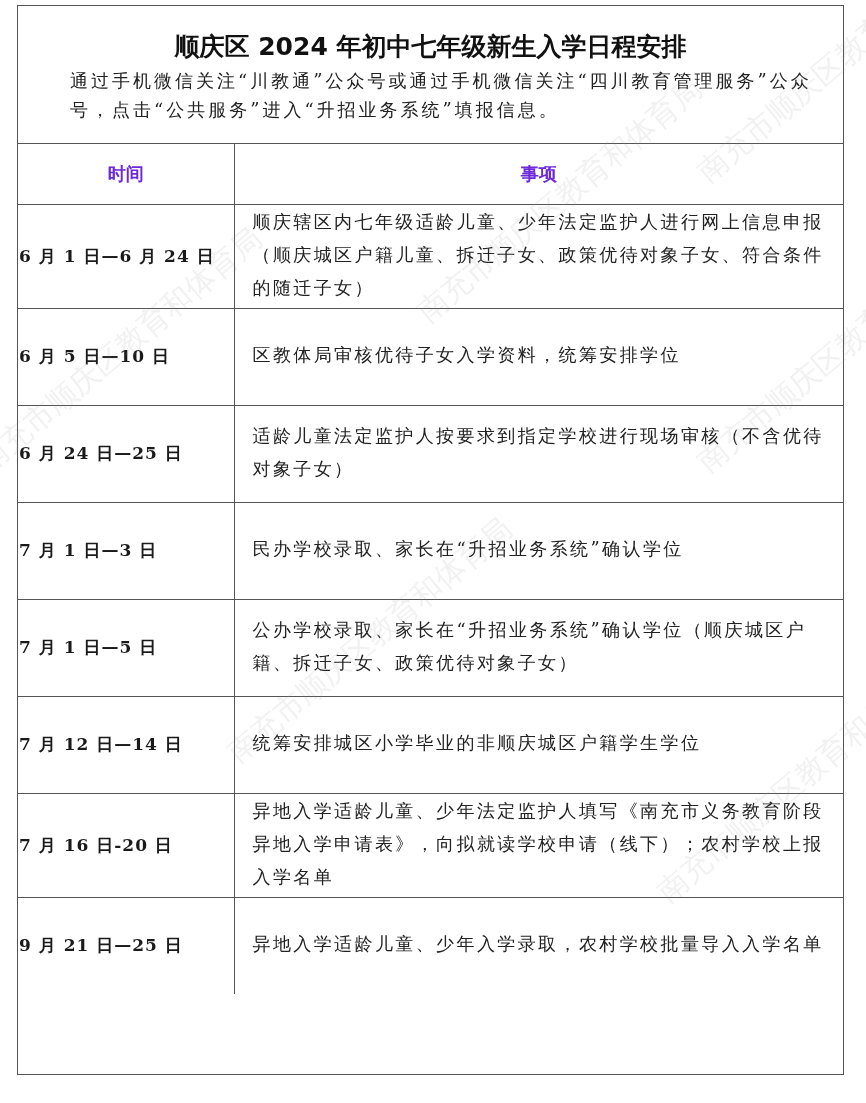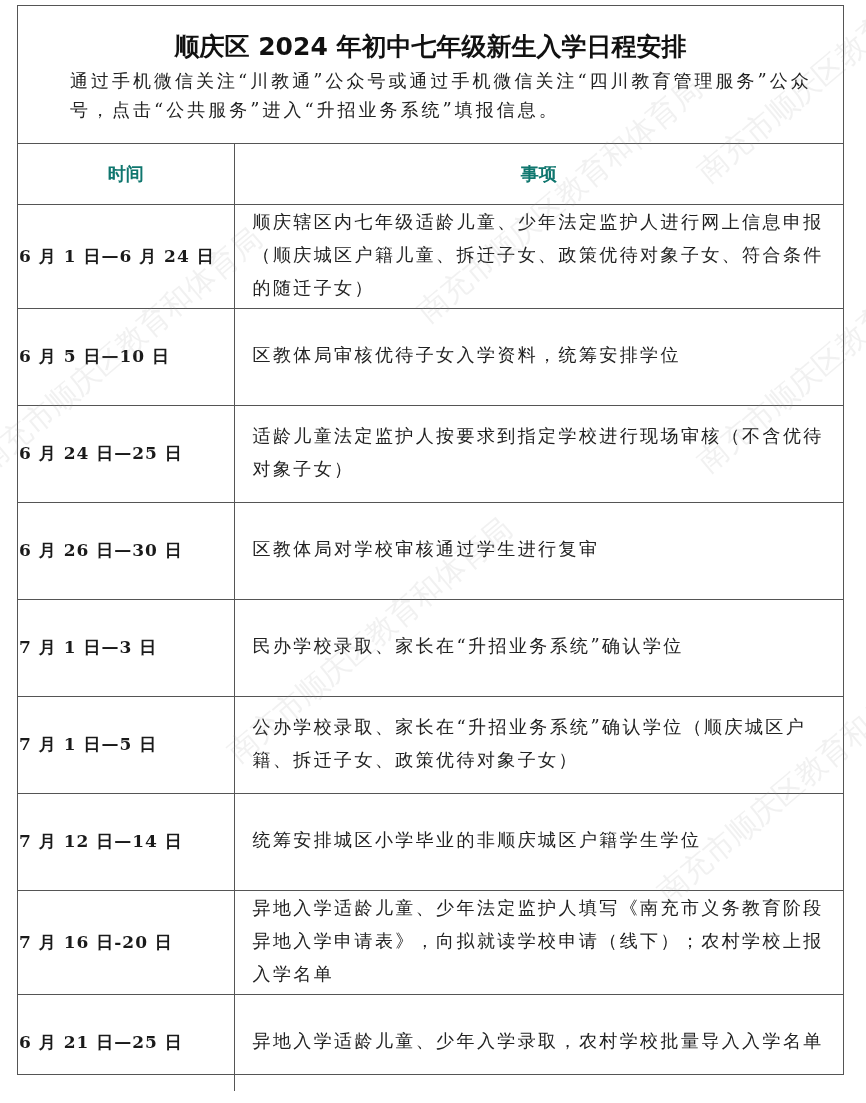--- a/index.html
+++ b/index.html
@@ -12,21 +12,21 @@
            font-weight: bold; font-size: 25px; padding-top: 24px; letter-spacing: 0px; color: #111; }
   .intro { font-size: 18px; line-height: 29px; padding: 3px 20px 0 52px; letter-spacing: 3px; color: #222; }
   table { border-collapse: collapse; width: 100%; table-layout: fixed; }
   col.c1 { width: 216px; }
   td, th { border: 1.3px solid #555; box-sizing: border-box; }
   tr td:first-child, tr th:first-child { border-left: none; }
   tr td:last-child, tr th:last-child { border-right: none; margin-left: 12px; }
   tr:last-child td { border-bottom: none; }
   thead tr th { border-top: none; }
   th { height: 60px; font-family: "DejaVu Sans", "Liberation Sans", sans-serif; font-weight: bold;
-       font-size: 18px; text-align: center; color: #0f766e; }
+       font-size: 18px; text-align: center; color: #6d28d9; }
   td { height: 97px; vertical-align: middle; }
   td.date { text-align: left; font-size: 17px; font-weight: bold; letter-spacing: 1px; }
   td.item { font-size: 18px; line-height: 33px; padding: 0 6px 4px 18px; letter-spacing: 2.4px; color: #222; }
   .wm { position: absolute; color: rgba(150,150,150,0.13); font-family: "DejaVu Sans", sans-serif;
         font-size: 30px; transform: rotate(-40deg); white-space: nowrap; pointer-events: none; }
 </style>
 </head>
 <body>
 
 <div class="sheet">
@@ -52,41 +52,37 @@
       </tr>
       <tr>
         <td class="date">6 月 5 日—10 日</td>
         <td class="item">区教体局审核优待子女入学资料，统筹安排学位</td>
       </tr>
       <tr>
         <td class="date">6 月 24 日—25 日</td>
         <td class="item">适龄儿童法定监护人按要求到指定学校进行现场审核（不含优待对象子女）</td>
       </tr>
       <tr>
-        <td class="date">6 月 26 日—30 日</td>
-        <td class="item">区教体局对学校审核通过学生进行复审</td>
-      </tr>
-      <tr>
         <td class="date">7 月 1 日—3 日</td>
         <td class="item">民办学校录取、家长在“升招业务系统”确认学位</td>
       </tr>
       <tr>
         <td class="date">7 月 1 日—5 日</td>
         <td class="item">公办学校录取、家长在“升招业务系统”确认学位（顺庆城区户籍、拆迁子女、政策优待对象子女）</td>
       </tr>
       <tr>
         <td class="date">7 月 12 日—14 日</td>
         <td class="item">统筹安排城区小学毕业的非顺庆城区户籍学生学位</td>
       </tr>
       <tr>
         <td class="date">7 月 16 日-20 日</td>
         <td class="item">异地入学适龄儿童、少年法定监护人填写《南充市义务教育阶段异地入学申请表》，向拟就读学校申请（线下）；农村学校上报入学名单</td>
       </tr>
       <tr>
-        <td class="date">6 月 21 日—25 日</td>
+        <td class="date">9 月 21 日—25 日</td>
         <td class="item">异地入学适龄儿童、少年入学录取，农村学校批量导入入学名单</td>
       </tr>
     </tbody>
   </table>
 </div>
 
 <div class="wm" style="left:-60px; top:330px;">南充市顺庆区教育和体育局</div>
 <div class="wm" style="left:380px; top:180px;">南充市顺庆区教育和体育局</div>
 <div class="wm" style="left:660px; top:330px;">南充市顺庆区教育和体育局</div>
 <div class="wm" style="left:190px; top:620px;">南充市顺庆区教育和体育局</div>

